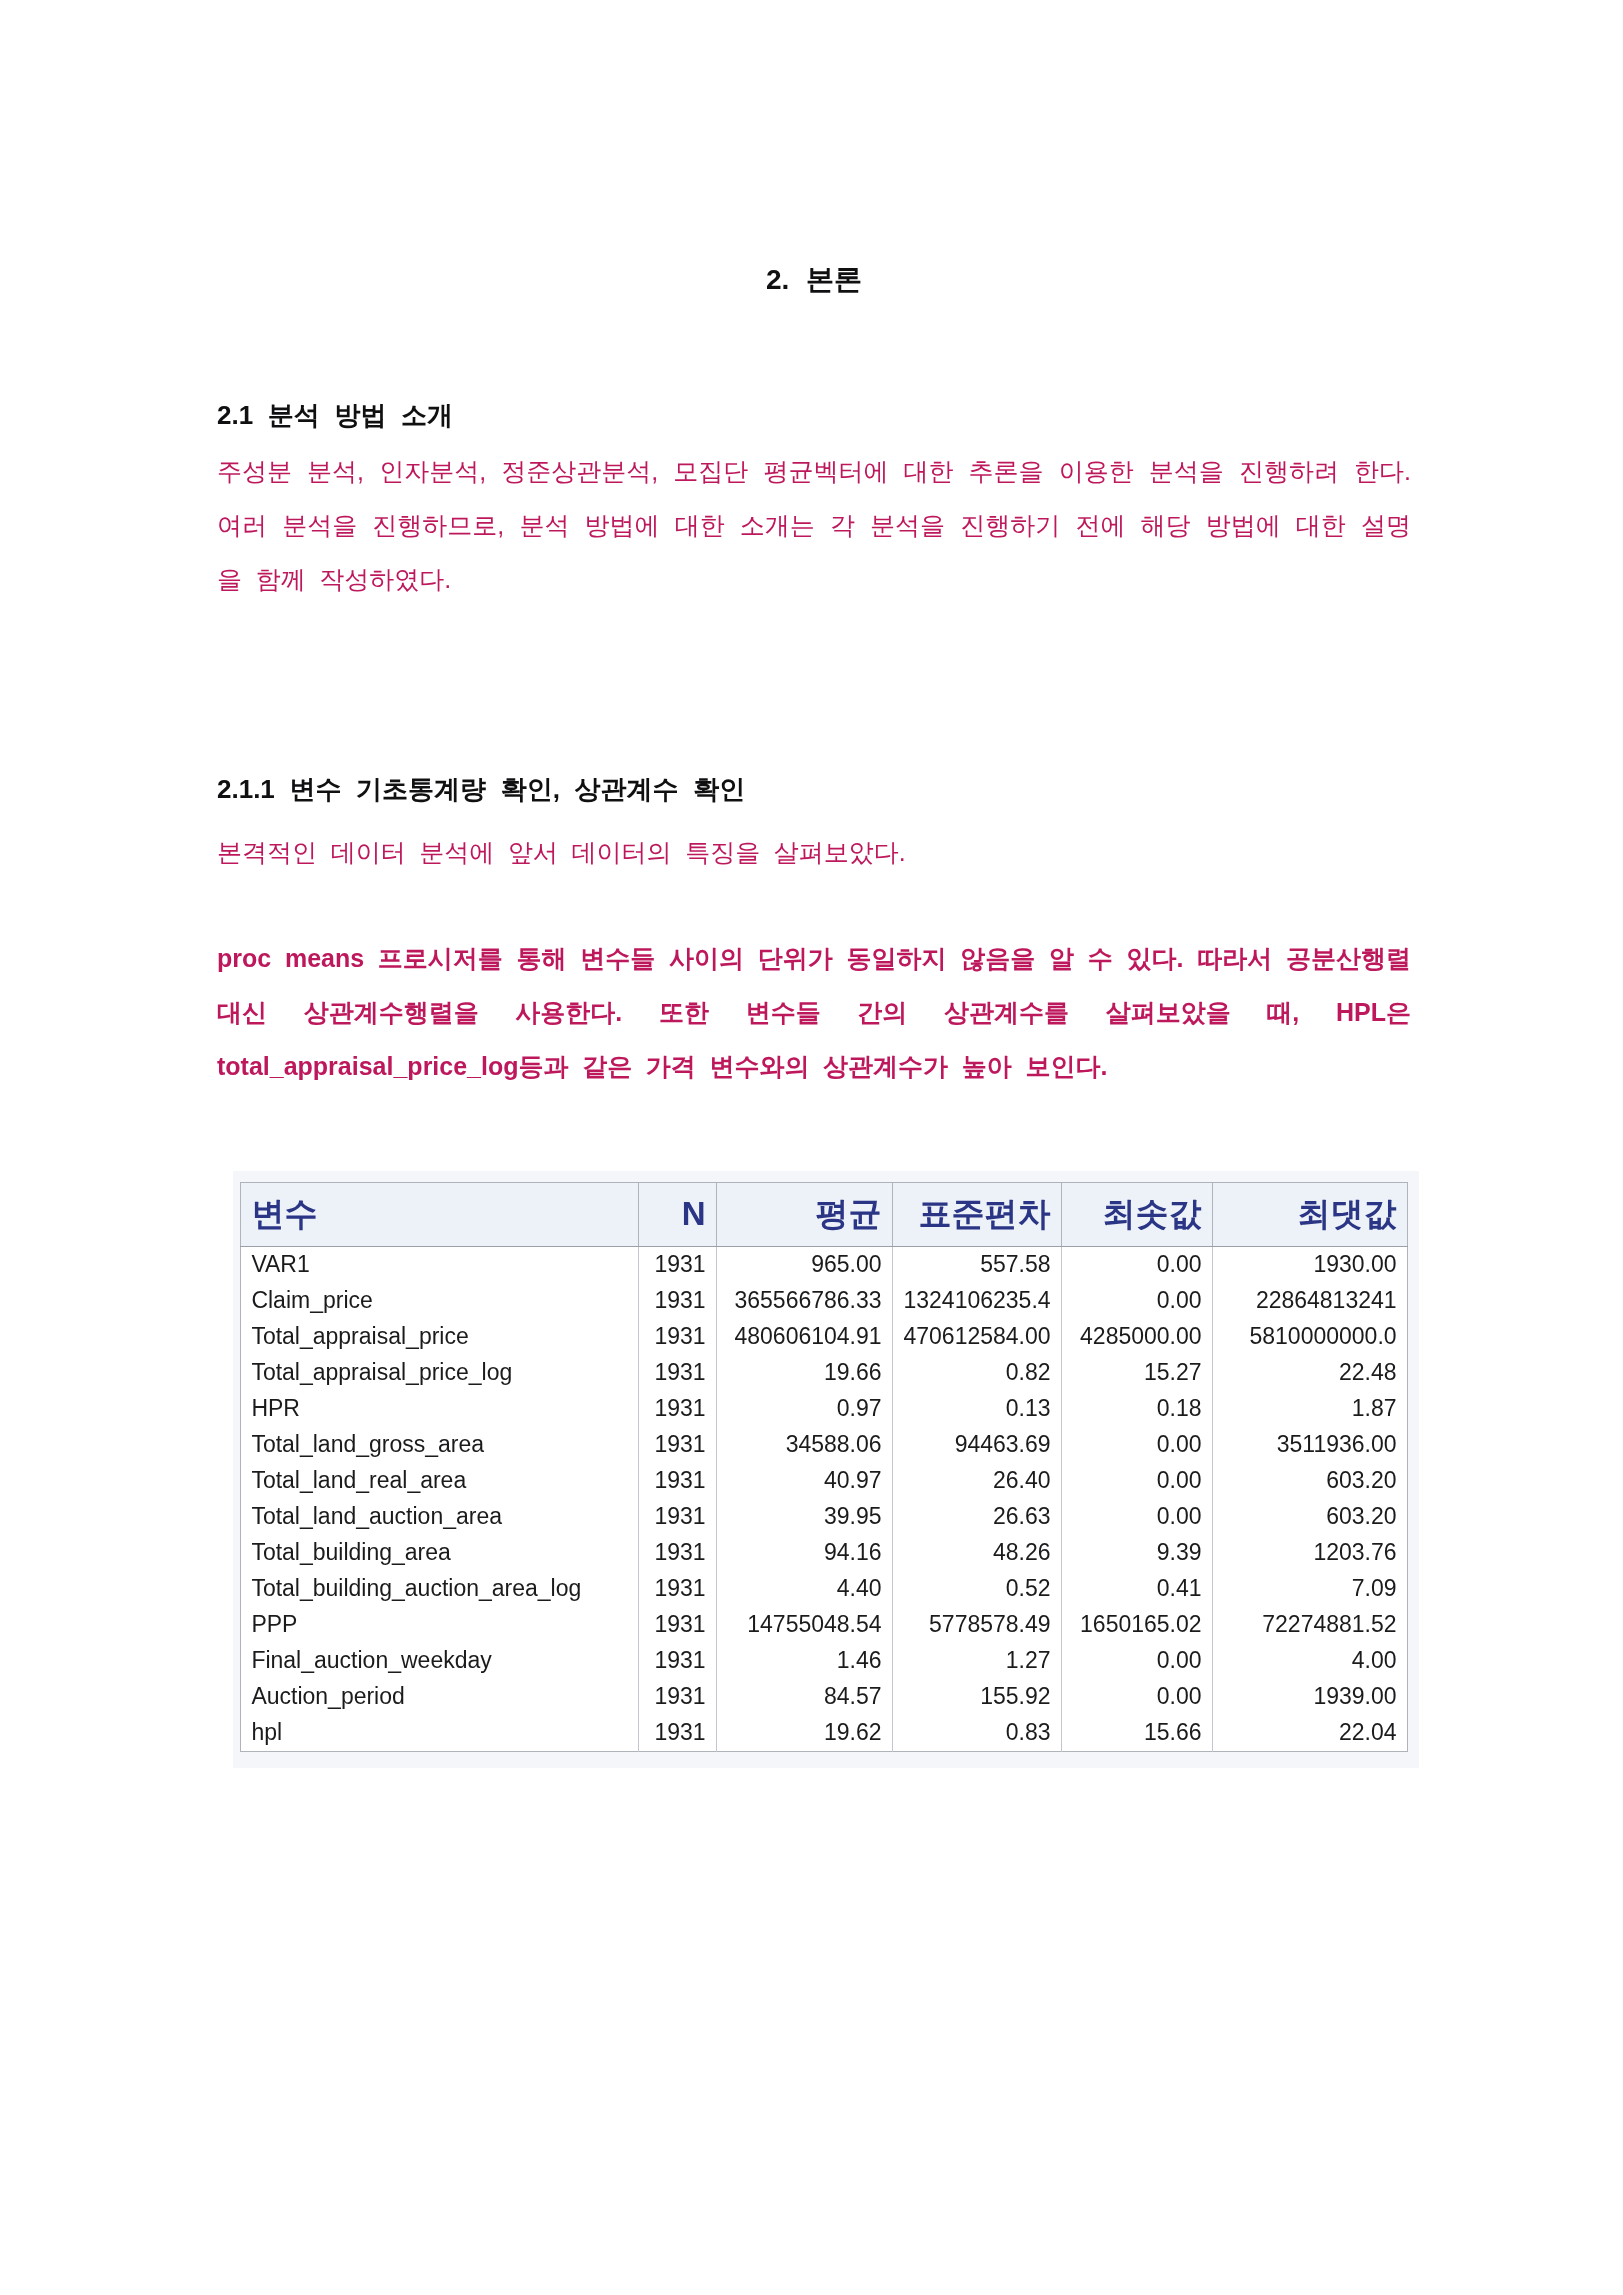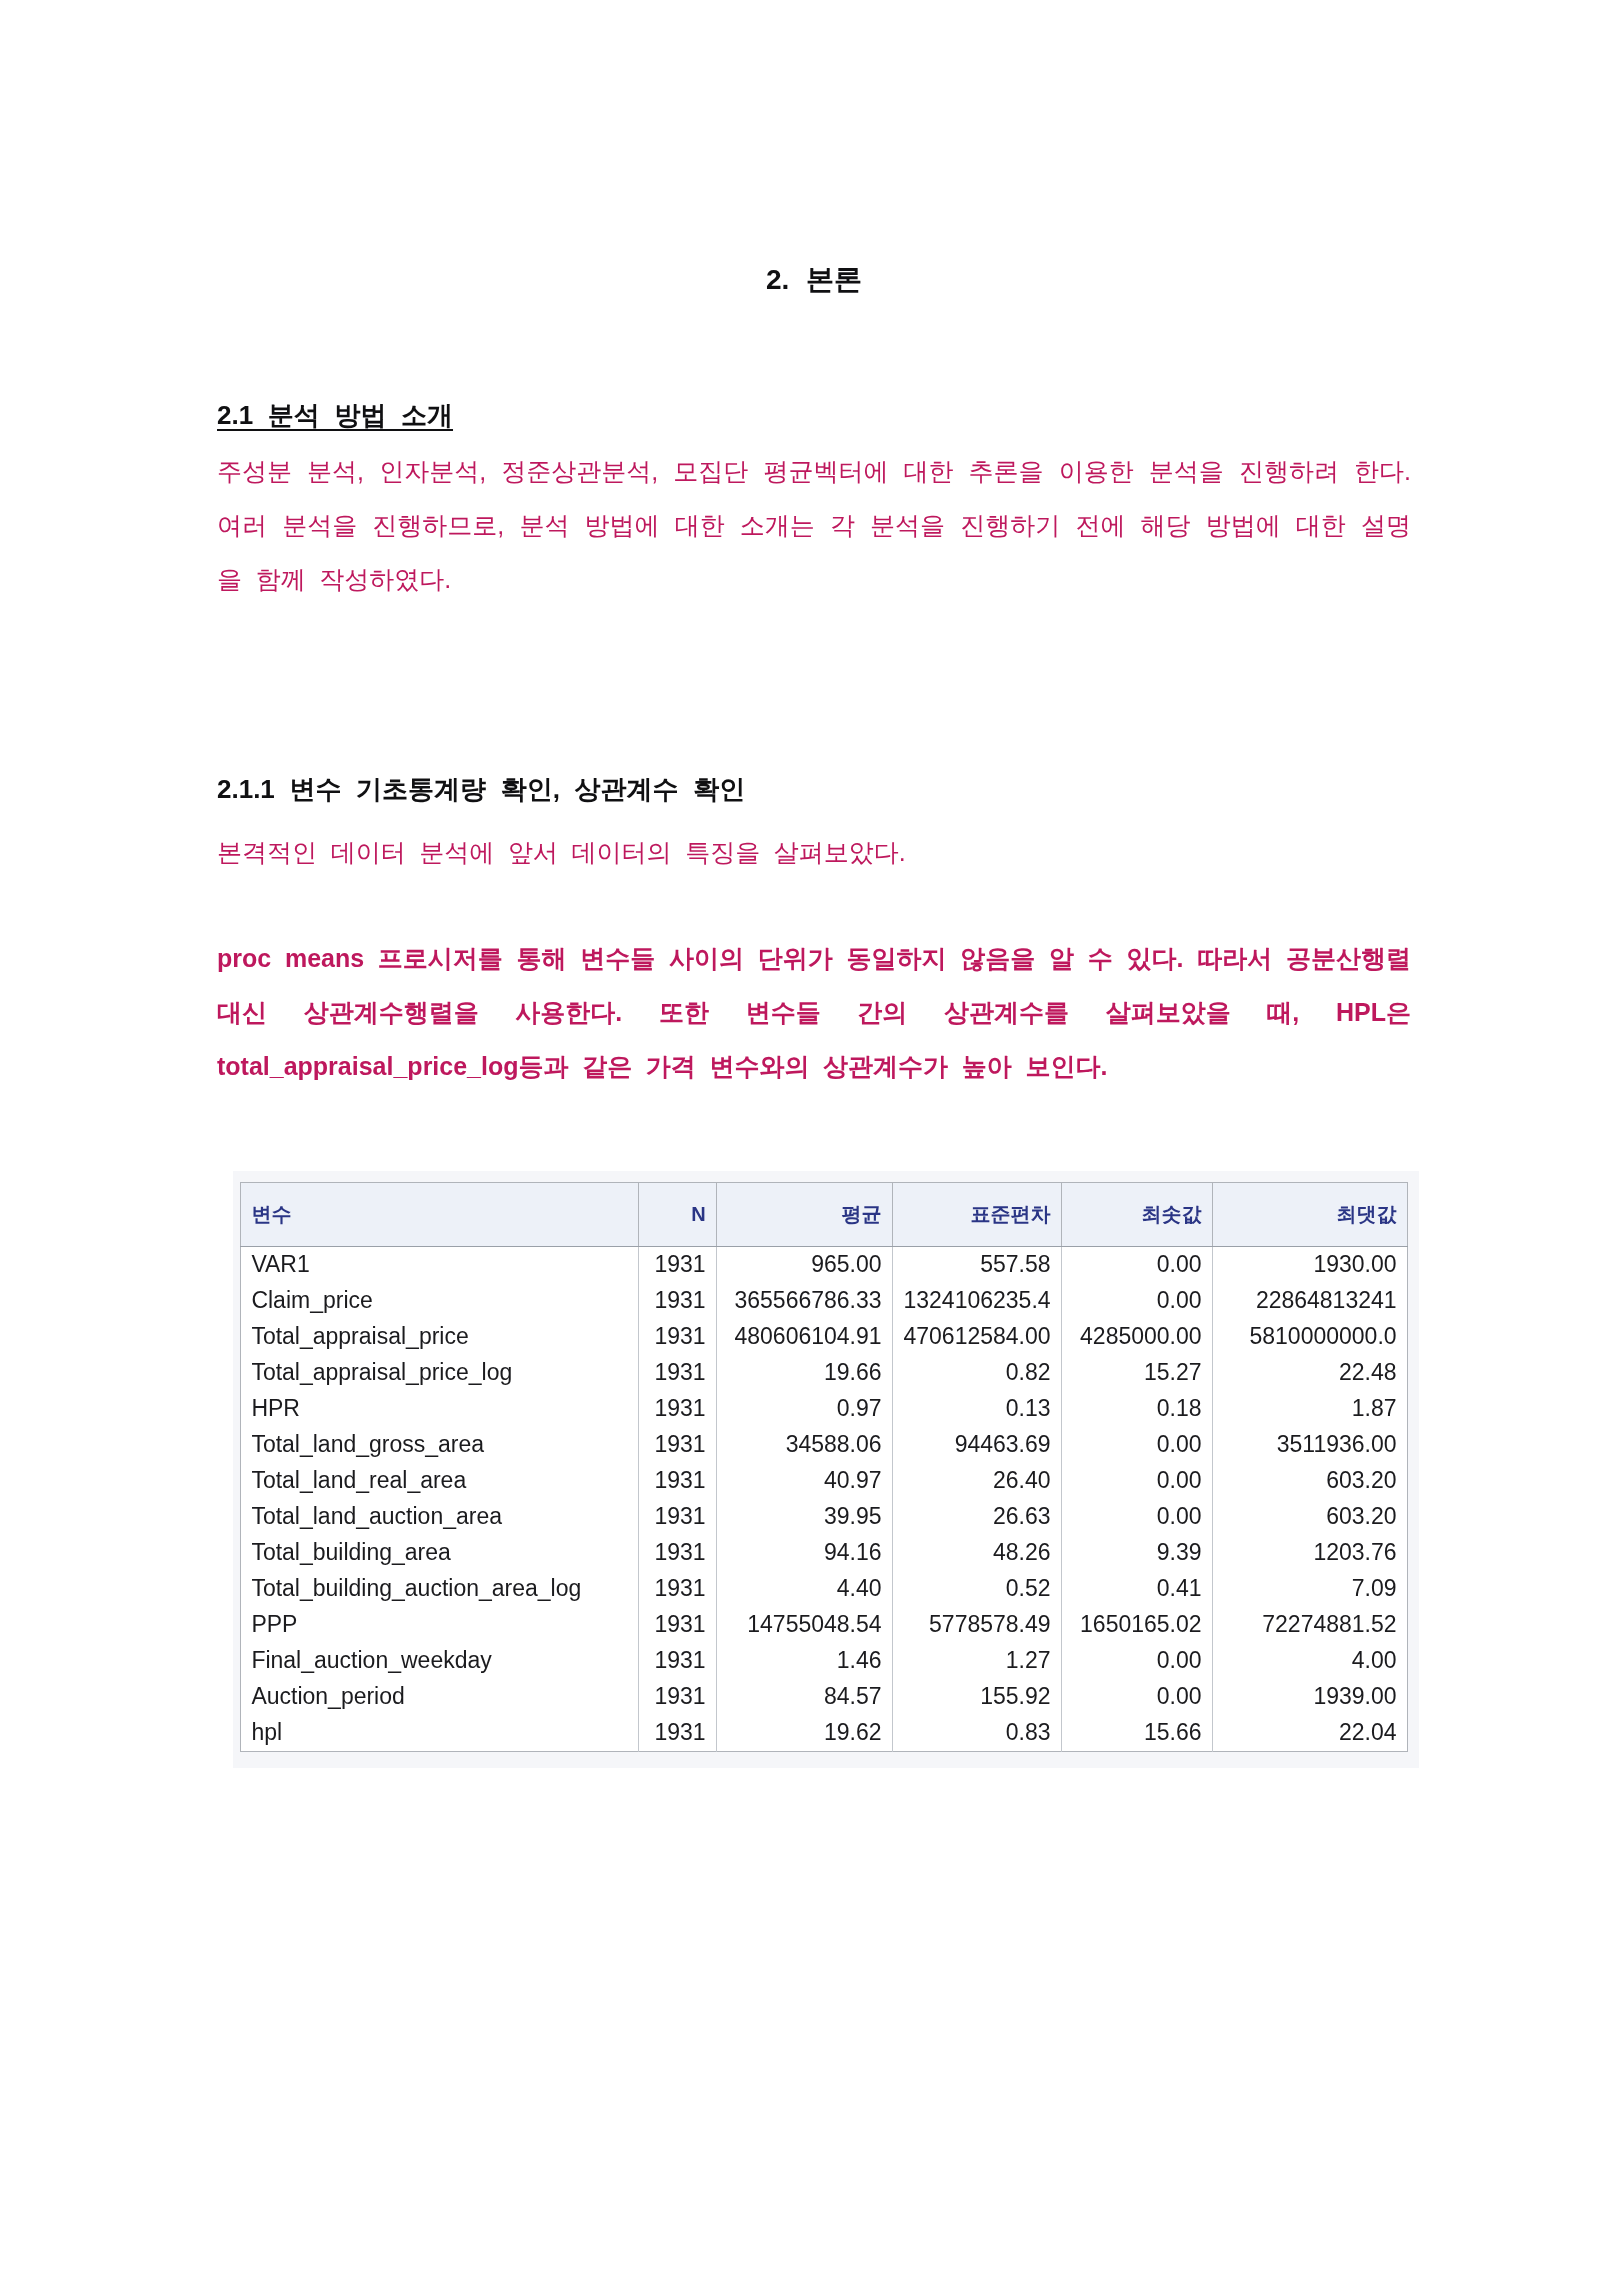--- a/index.html
+++ b/index.html
@@ -24,21 +24,20 @@
     font-weight: bold;
     text-align: center;
     word-spacing: 9px;
     color: #101012;
   }
   .h-2-1 {
     margin: 95px 0 0 0;
     font-size: 26px;
     line-height: 37px;
     font-weight: bold;
-    text-decoration: underline;
     text-underline-offset: 5.2px;
     text-decoration-thickness: 2.2px;
     word-spacing: 7.4px;
     color: #101012;
   }
   .h-2-1-1 {
     margin: 165px 0 0 0;
     font-size: 26px;
     line-height: 37px;
     font-weight: bold;
@@ -76,21 +75,21 @@
   table.stats col.c1 { width: 78px; }
   table.stats col.c2 { width: 176px; }
   table.stats col.c3 { width: 169px; }
   table.stats col.c4 { width: 151px; }
   table.stats col.c5 { width: 195px; }
   table.stats th {
     height: 63px;
     background: #edf1f8;
     color: #2a3585;
     font-weight: bold;
-    font-size: 20px;
+    font-size: 33px;
     text-align: right;
     vertical-align: middle;
     padding: 0 10.4px 0 0;
     border-left: 1.5px solid #b0b4ba;
     border-bottom: 1.5px solid #9aa0a8;
   }
   table.stats td {
     height: 36px;
     text-align: right;
     vertical-align: middle;

